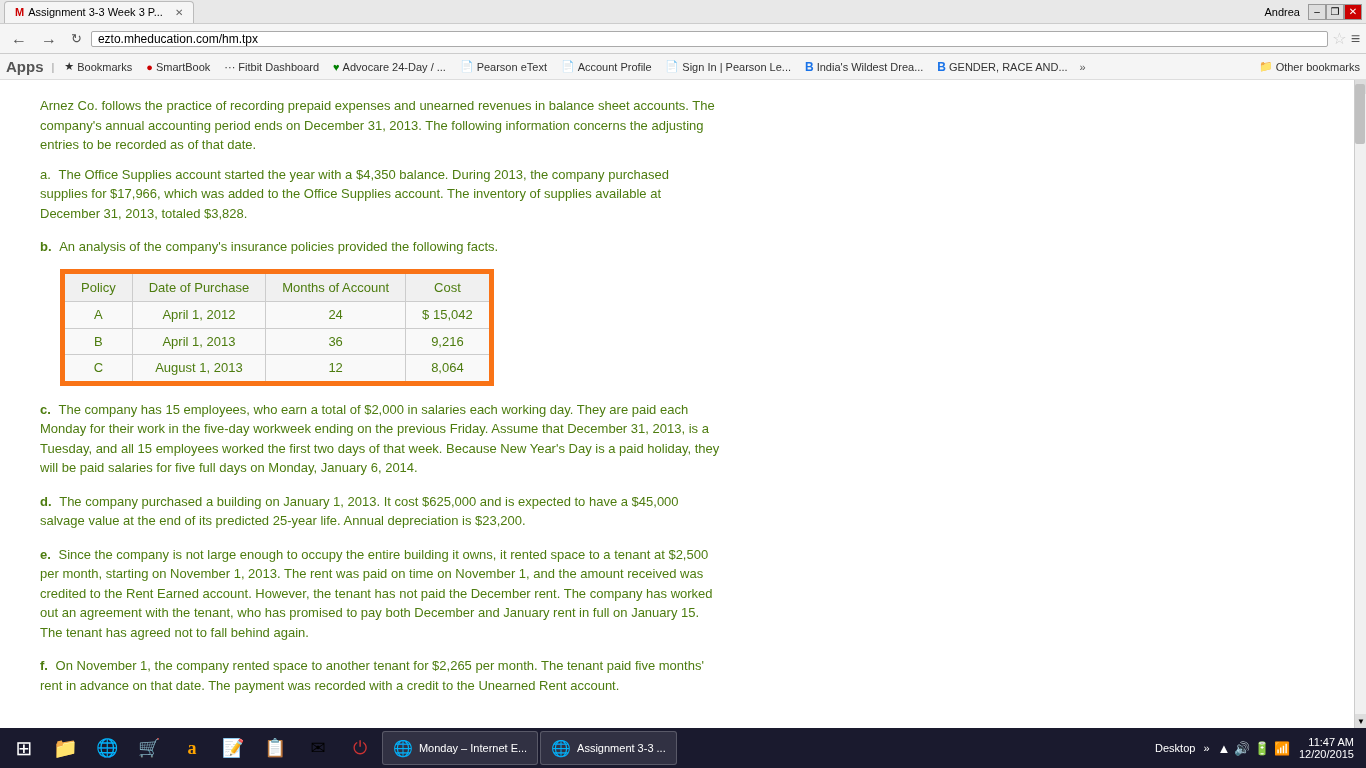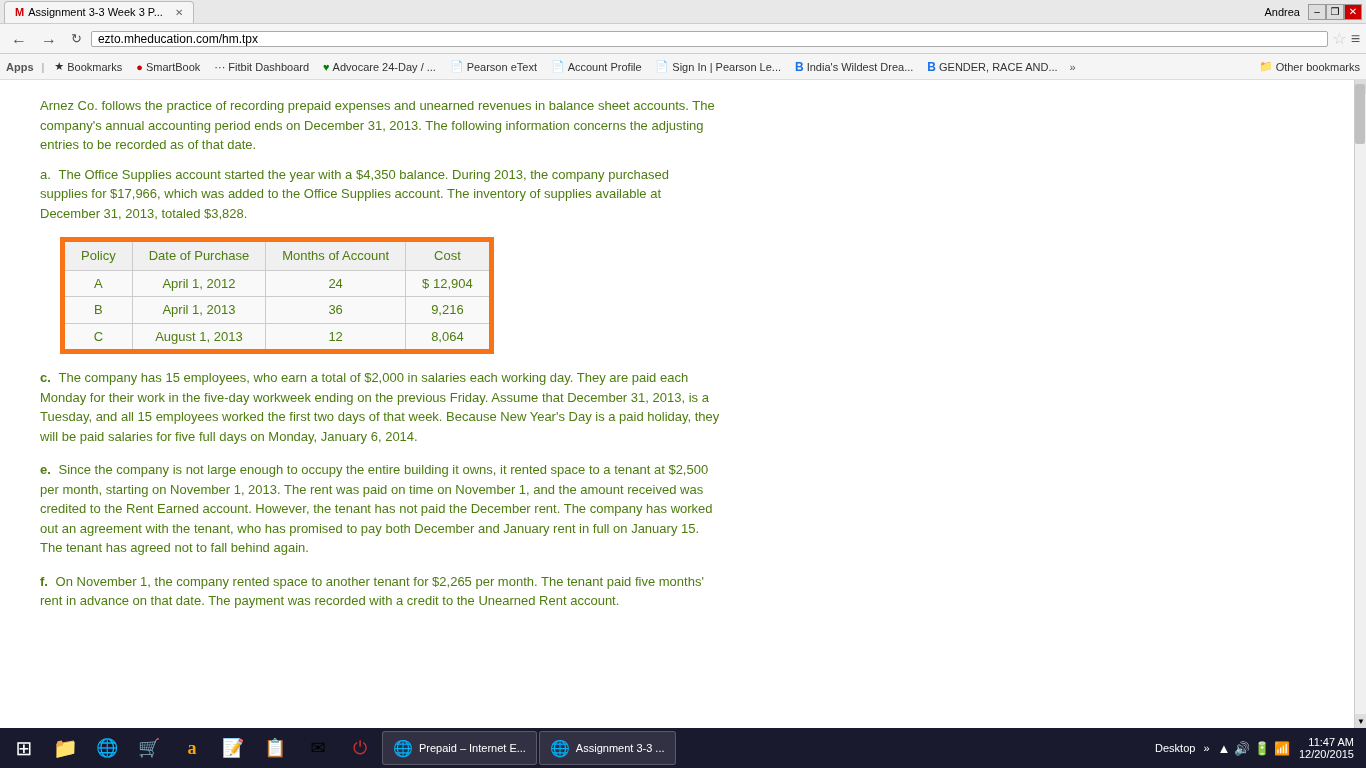--- a/index.html
+++ b/index.html
@@ -96,21 +96,21 @@
       display: flex;
       align-items: center;
       gap: 3px;
       padding: 2px 6px;
       cursor: pointer;
       white-space: nowrap;
       color: #333;
       font-size: 11px;
     }
     .bm-separator { color: #999; margin: 0 2px; }
-    .bm-apps { color: #555; font-size: 11px; font-weight: bold; }
+    .bm-apps { color: #555; font-size: 15px; font-weight: bold; }
     .chevron-btn { font-size: 11px; color: #555; cursor: pointer; padding: 2px 4px; }
     .other-bm { margin-left: auto; display: flex; align-items: center; gap: 3px; cursor: pointer; color: #333; }
 
     
     .main-content {
       height: calc(768px - 24px - 30px - 26px - 40px);
       overflow-y: auto;
       padding: 16px 40px;
       background: white;
     }
@@ -333,36 +333,40 @@
   <div class="content-text">
 
     <p>Arnez Co. follows the practice of recording prepaid expenses and unearned revenues in balance sheet accounts. The company's annual accounting period ends on December 31, 2013. The following information concerns the adjusting entries to be recorded as of that date.</p>
 
     <div class="item-block">
       <span style="font-size:13px;">a.</span>
       <span style="font-size:13px;margin-left:4px;">The Office Supplies account started the year with a $4,350 balance. During 2013, the company purchased supplies for $17,966, which was added to the Office Supplies account. The inventory of supplies available at December 31, 2013, totaled $3,828.</span>
     </div>
 
     <div class="item-block">
+      <div style="margin-bottom:8px;">
+        <span style="font-size:13px;font-weight:bold;">b.</span>
+        <span style="font-size:13px;margin-left:4px;">An analysis of the company's insurance policies provided the following facts.</span>
+      </div>
 
       <table class="insurance-table">
         <thead>
           <tr>
             <th>Policy</th>
             <th>Date of Purchase</th>
             <th>Months of Account</th>
             <th>Cost</th>
           </tr>
         </thead>
         <tbody>
           <tr>
             <td>A</td>
             <td>April 1, 2012</td>
             <td>24</td>
-            <td>$ 12,904</td>
+            <td>$ 15,042</td>
           </tr>
           <tr>
             <td>B</td>
             <td>April 1, 2013</td>
             <td>36</td>
             <td>9,216</td>
           </tr>
           <tr>
             <td>C</td>
             <td>August 1, 2013</td>
@@ -372,20 +376,24 @@
         </tbody>
       </table>
 
     </div>
 
     <div class="item-block">
       <span style="font-size:13px;font-weight:bold;">c.</span>
       <span style="font-size:13px;margin-left:4px;">The company has 15 employees, who earn a total of $2,000 in salaries each working day. They are paid each Monday for their work in the five-day workweek ending on the previous Friday. Assume that December 31, 2013, is a Tuesday, and all 15 employees worked the first two days of that week. Because New Year's Day is a paid holiday, they will be paid salaries for five full days on Monday, January 6, 2014.</span>
     </div>
 
+    <div class="item-block">
+      <span style="font-size:13px;font-weight:bold;">d.</span>
+      <span style="font-size:13px;margin-left:4px;">The company purchased a building on January 1, 2013. It cost $625,000 and is expected to have a $45,000 salvage value at the end of its predicted 25-year life. Annual depreciation is $23,200.</span>
+    </div>
 
     <div class="item-block">
       <span style="font-size:13px;font-weight:bold;">e.</span>
       <span style="font-size:13px;margin-left:4px;">Since the company is not large enough to occupy the entire building it owns, it rented space to a tenant at $2,500 per month, starting on November 1, 2013. The rent was paid on time on November 1, and the amount received was credited to the Rent Earned account. However, the tenant has not paid the December rent. The company has worked out an agreement with the tenant, who has promised to pay both December and January rent in full on January 15. The tenant has agreed not to fall behind again.</span>
     </div>
 
     <div class="item-block">
       <span style="font-size:13px;font-weight:bold;">f.</span>
       <span style="font-size:13px;margin-left:4px;">On November 1, the company rented space to another tenant for $2,265 per month. The tenant paid five months' rent in advance on that date. The payment was recorded with a credit to the Unearned Rent account.</span>
     </div>
@@ -424,21 +432,21 @@
   </div>
   <div class="taskbar-item">
     <div class="taskbar-icon" style="font-size:18px;">✉</div>
   </div>
   <div class="taskbar-item">
     <div class="taskbar-icon" style="font-size:18px;color:#cc3333;">⏻</div>
   </div>
 
   <div class="taskbar-app-btn">
     <span style="font-size:16px;">🌐</span>
-    <span>Prepaid – Internet E...</span>
+    <span>Monday – Internet E...</span>
   </div>
   <div class="taskbar-app-btn">
     <span style="font-size:16px;">🌐</span>
     <span>Assignment 3-3 ...</span>
   </div>
 
   <div class="taskbar-right">
     <span>Desktop</span>
     <span>»</span>
     <div class="sys-tray">

